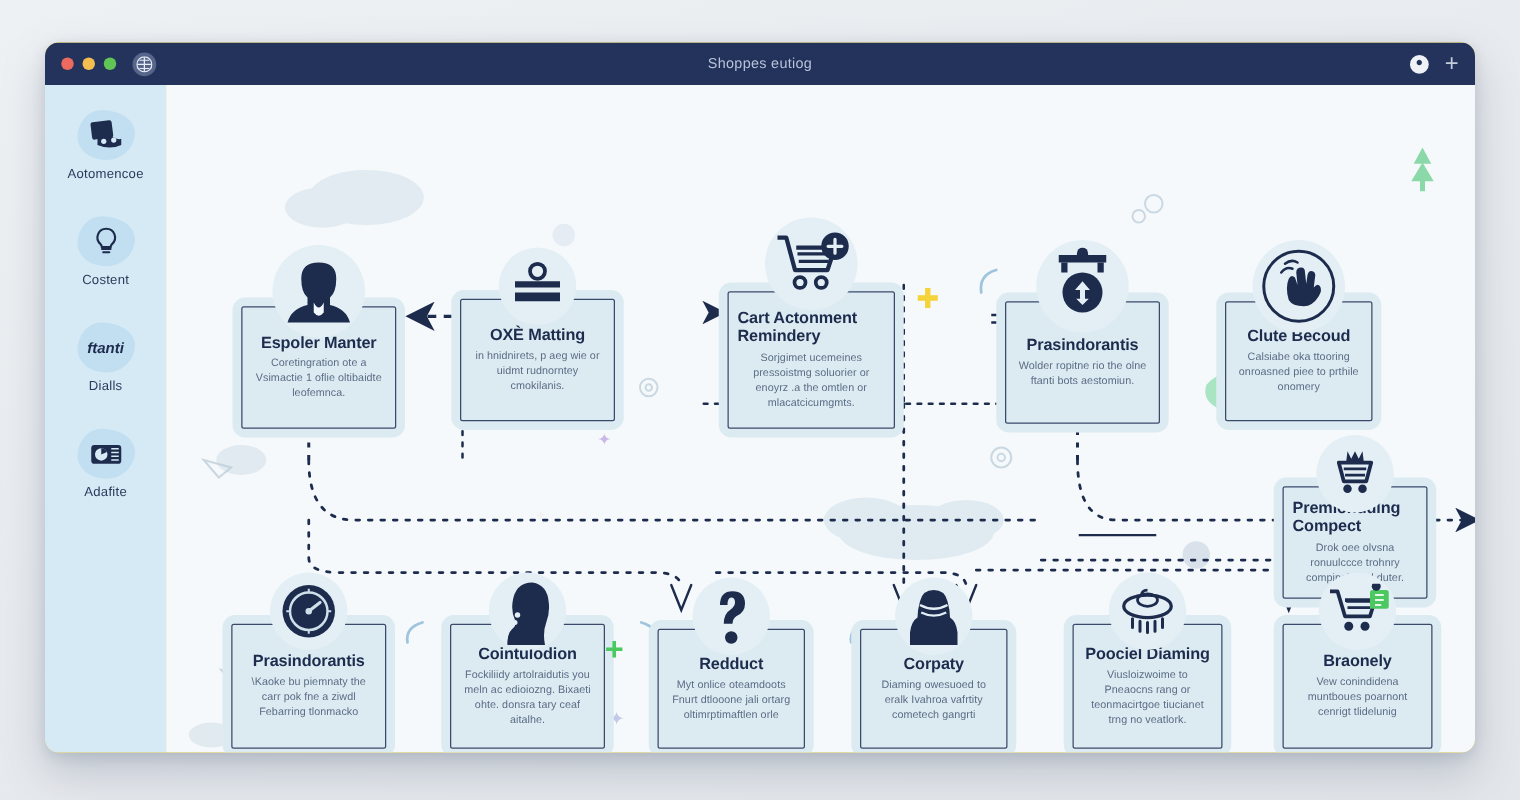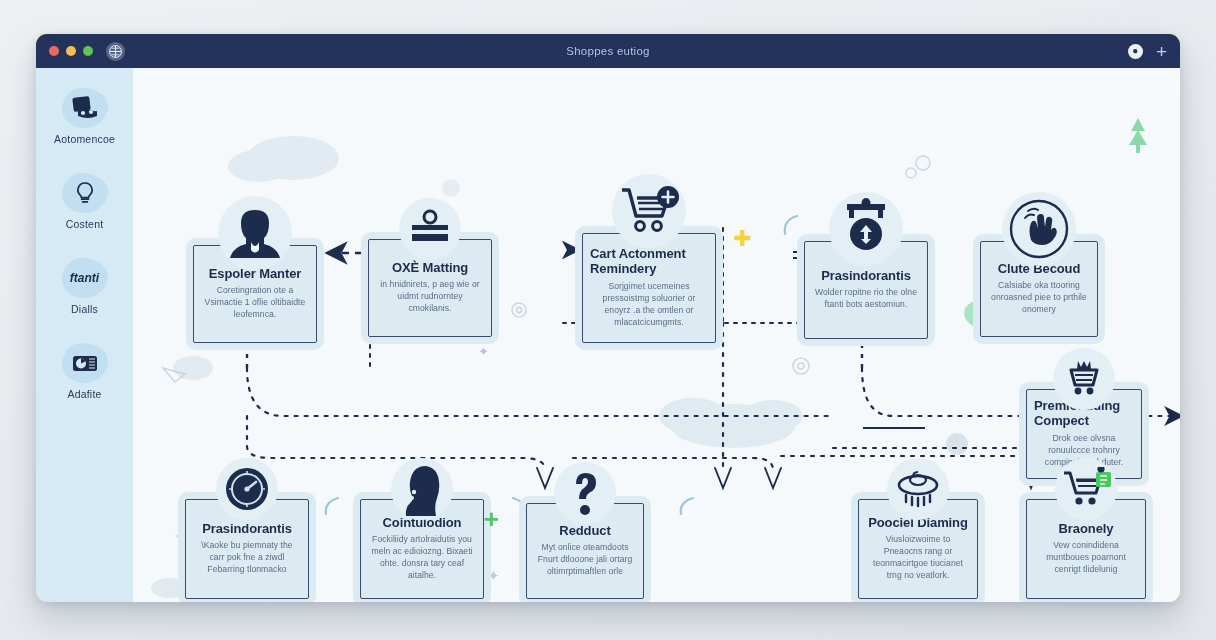--- a/index.html
+++ b/index.html
@@ -550,20 +550,32 @@
             <path d="M11 15 q0 -11 10 -11 q10 0 10 10 q0 7 -7 10 q-3 2 -3 6 h-7 q0 -8 5 -11 q4 -3 4 -6 q0 -4 -3 -4 q-3 0 -3 6z" fill="#1d2b4d"></path>
             <circle cx="20" cy="41" r="5" fill="#1d2b4d"></circle>
           </svg>
         </div>
         <div class="card-inner">
           <div class="card-title">Redduct</div>
           <div class="card-desc">Myt onlice oteamdoots Fnurt dtlooone jali ortarg oltimrptimaftlen orle</div>
         </div>
       </div>
 
+      <div class="card" style="left:548px;top:428px;width:132px;height:110px;">
+        <div class="card-badge sm">
+          <svg width="46" height="50" viewBox="0 0 46 50">
+            <path d="M23 4 q-9 0 -11 9 q-2 7 -2 13 q-5 3 -6 12 l0 10 h38 l0 -10 q-1 -9 -6 -12 q0 -6 -2 -13 q-2 -9 -11 -9z" fill="#1d2b4d"></path>
+            <path d="M12 16 q11 6 22 0 M13 22 q10 5 20 0" stroke="#e3eff5" stroke-width="1.8" fill="none"></path>
+          </svg>
+        </div>
+        <div class="card-inner">
+          <div class="card-title">Corpaty</div>
+          <div class="card-desc">Diaming owesuoed to eralk Ivahroa vafrtity cometech gangrti</div>
+        </div>
+      </div>
 
       <div class="card" style="left:718px;top:424px;width:134px;height:114px;">
         <div class="card-badge sm">
           <svg width="52" height="46" viewBox="0 0 52 46">
             <path d="M26 6 q-5 0 -5 5" stroke="#1d2b4d" stroke-width="2.2" fill="none"></path>
             <ellipse cx="26" cy="19" rx="19" ry="9" fill="none" stroke="#1d2b4d" stroke-width="2.6"></ellipse>
             <ellipse cx="26" cy="14" rx="8" ry="5" fill="none" stroke="#1d2b4d" stroke-width="2.2"></ellipse>
             <g stroke="#1d2b4d" stroke-width="2.4" stroke-linecap="round">
               <path d="M14 29 v7 M20 31 v8 M26 32 v8 M32 31 v8 M38 29 v7"></path>
             </g>

